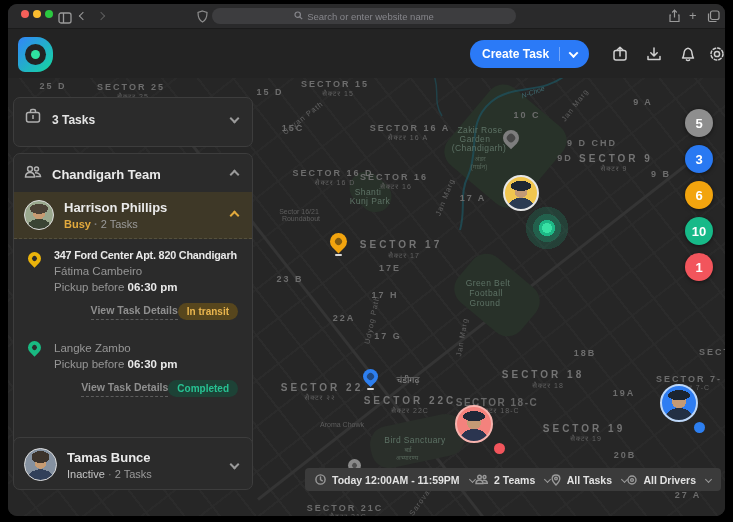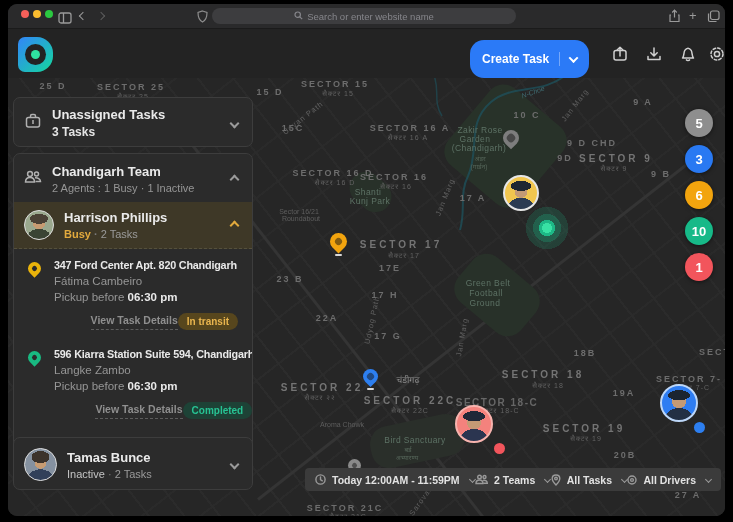--- a/index.html
+++ b/index.html
@@ -18,21 +18,21 @@
   .chev8 { width:6px; height:6px; border-right:1.6px solid #9a9a9a; border-bottom:1.6px solid #9a9a9a; display:inline-block; }
   .chev-l { transform:rotate(135deg); } .chev-r { transform:rotate(-45deg); border-color:#5d5d5d; }
 
   
   .appheader { position:absolute; left:0; top:24px; width:100%; height:50px; background:#232323; border-top:1px solid #1b1b1b; }
   .logo { position:absolute; left:10px; top:8px; width:35px; height:35px;
           background:linear-gradient(135deg,#2f8df0 10%,#17cfa6 90%);
           border-radius:7px 16px 16px 7px; }
   .logo::before { content:""; position:absolute; left:7px; top:7px; width:21px; height:21px; border-radius:50%; background:#232323; }
   .logo::after  { content:""; position:absolute; left:13px; top:13px; width:9px; height:9px; border-radius:50%; background:#2fe3a0; }
-  .create-btn { position:absolute; left:462px; top:11px; height:38px; background:#2b7af7; border-radius:14px;
+  .create-btn { position:absolute; left:462px; top:11px; height:28px; background:#2b7af7; border-radius:14px;
                 display:flex; align-items:center; color:#fff; font-size:12px; font-weight:bold; padding:0 12px; gap:10px; cursor:pointer; }
   .create-btn .sep { width:1px; height:14px; background:rgba(255,255,255,.35); }
   .chevw { width:7px; height:7px; border-right:2px solid #fff; border-bottom:2px solid #fff; transform:rotate(45deg) translate(-1px,-1px); }
   .hicon { position:absolute; top:16px; width:18px; height:18px; }
   .hicon svg { stroke:#cfcfcf; fill:none; stroke-width:1.5; stroke-linecap:round; stroke-linejoin:round; }
 
   
   .main { position:absolute; left:0; top:74px; width:717px; height:438px; background:#262626; overflow:hidden; }
   .roads { position:absolute; inset:0;
     background:
@@ -236,21 +236,21 @@
     <span class="ml tiny" style="left:291px;top:133px">Sector 16/21</span>
     <span class="ml tiny" style="left:293px;top:140px">Roundabout</span>
     <span class="ml secbig" style="left:393px;top:166px">SECTOR 17</span>
     <span class="ml sub" style="left:396px;top:177px">सैक्टर 17</span>
     <span class="ml sec" style="left:382px;top:190px">17E</span>
     <span class="ml sec" style="left:282px;top:201px">23 B</span>
     <span class="ml park" style="left:480px;top:205px">Green Belt</span>
     <span class="ml park" style="left:478px;top:215px">Football</span>
     <span class="ml park" style="left:477px;top:225px">Ground</span>
     <span class="ml sec" style="left:377px;top:217px">17 H</span>
-    <span class="ml sec" style="left:319px;top:240px">22A</span>
+    <span class="ml sec" style="left:336px;top:240px">22A</span>
     <span class="ml road" style="left:364px;top:242px;transform:translate(-50%,-50%) rotate(-78deg)">Udyog Path</span>
     <span class="ml sec" style="left:380px;top:258px">17 G</span>
     <span class="ml secbig" style="left:314px;top:309px">SECTOR 22</span>
     <span class="ml sub" style="left:312px;top:319px">सैक्टर २२</span>
     <span class="ml citysub" style="left:400px;top:301px">चंडीगढ़</span>
     <span class="ml secbig" style="left:402px;top:322px">SECTOR 22C</span>
     <span class="ml sub" style="left:402px;top:332px">सैक्टर 22C</span>
     <span class="ml sec" style="left:577px;top:275px">18B</span>
     <span class="ml secbig" style="left:535px;top:296px">SECTOR 18</span>
     <span class="ml sub" style="left:540px;top:307px">सैक्टर 18</span>
@@ -315,40 +315,38 @@
     <div class="card" style="top:19px;height:50px">
       <div class="row" style="padding-top:9px">
         <span class="sideicon">
           <svg width="18" height="18" viewBox="0 0 18 18">
               <rect x="2.5" y="5.5" width="13" height="9.5" rx="2"></rect>
               <path d="M6.5 5.5 V4 C6.5 3 7 2.5 8 2.5 H10 C11 2.5 11.5 3 11.5 4 V5.5"></path>
               <line x1="9" y1="8" x2="9" y2="12"></line>
             </svg>
         </span>
         <div class="rowtext">
-          <div class="t-title">Unassigned Tasks</div>
           <div class="t-sub white">3 Tasks</div>
         </div>
         <span class="chevg chev-down"></span>
       </div>
     </div>
 
     <div class="card" style="top:75px;height:314px">
       <div class="row" style="padding-top:10px">
         <span class="sideicon">
           <svg width="18" height="16" viewBox="0 0 18 16" fill="#8a8a8a" stroke="none">
               <circle cx="6" cy="5" r="2.4"></circle>
               <circle cx="12.5" cy="5" r="2"></circle>
               <path d="M1.5 13 C1.5 9.8 3.5 8.4 6 8.4 C8.5 8.4 10.5 9.8 10.5 13 Z"></path>
               <path d="M11 8.8 C13.5 8.6 16.5 9.8 16.5 12.6 L11.5 12.6"></path>
             </svg>
         </span>
         <div class="rowtext">
           <div class="t-title">Chandigarh Team</div>
-          <div class="t-sub">2 Agents :  1 Busy   ·   1 Inactive</div>
         </div>
         <span class="chevg chev-up"></span>
       </div>
 
       <div class="row agent-row">
         <div class="av av-harrison"></div>
         <div class="rowtext">
           <div class="t-title">Harrison Phillips</div>
           <div class="t-sub" style="font-weight:bold">
             <span class="amber">Busy</span>
@@ -372,21 +370,20 @@
             <span class="badge badge-amber">In transit</span>
           </div>
         </div>
       </div>
 
       <div class="task" style="padding-top:6px">
         <div class="pincol">
             <div class="spin" style="background:#19b981;margin-top:3px"></div>
           </div>
         <div style="flex:1">
-          <div class="addr">596 Kiarra Station Suite 594, Chandigarh</div>
           <div class="contact">Langke Zambo</div>
           <div class="pickup"><span>Pickup before</span> <b>06:30 pm</b></div>
           <div class="taskfoot">
             <span class="details">View Task Details</span>
             <span class="badge badge-green">Completed</span>
           </div>
         </div>
       </div>
     </div>
 

